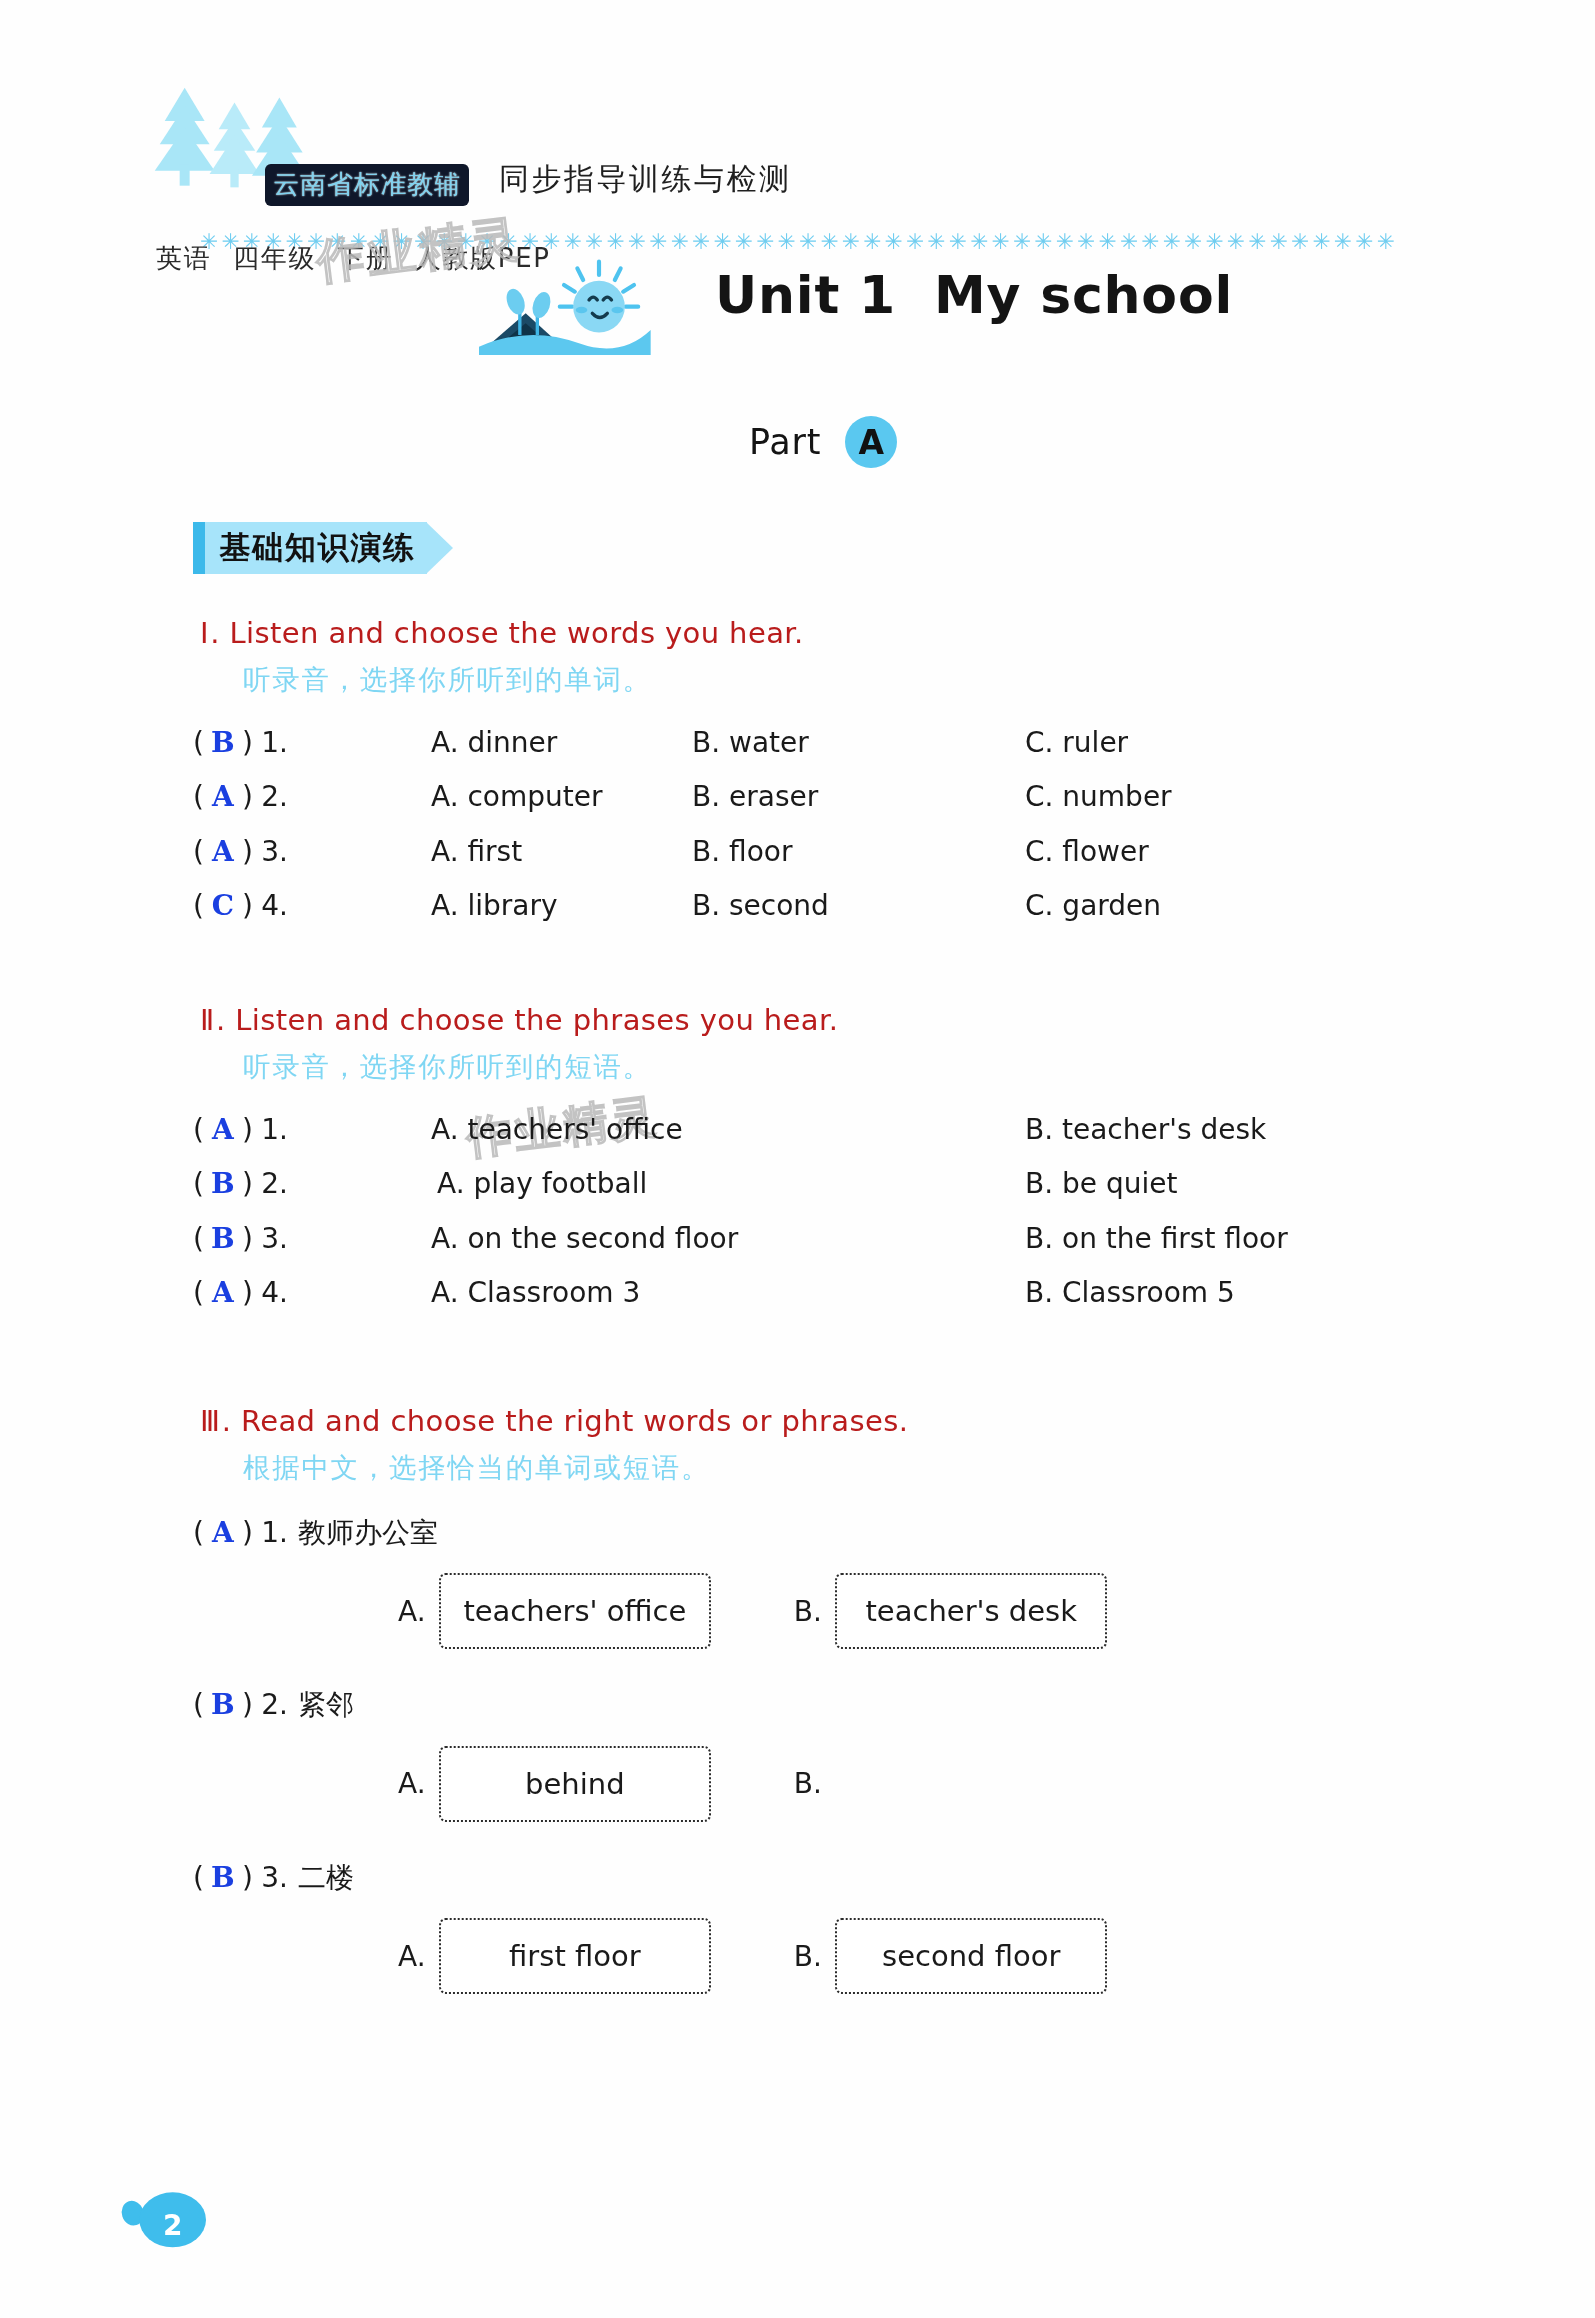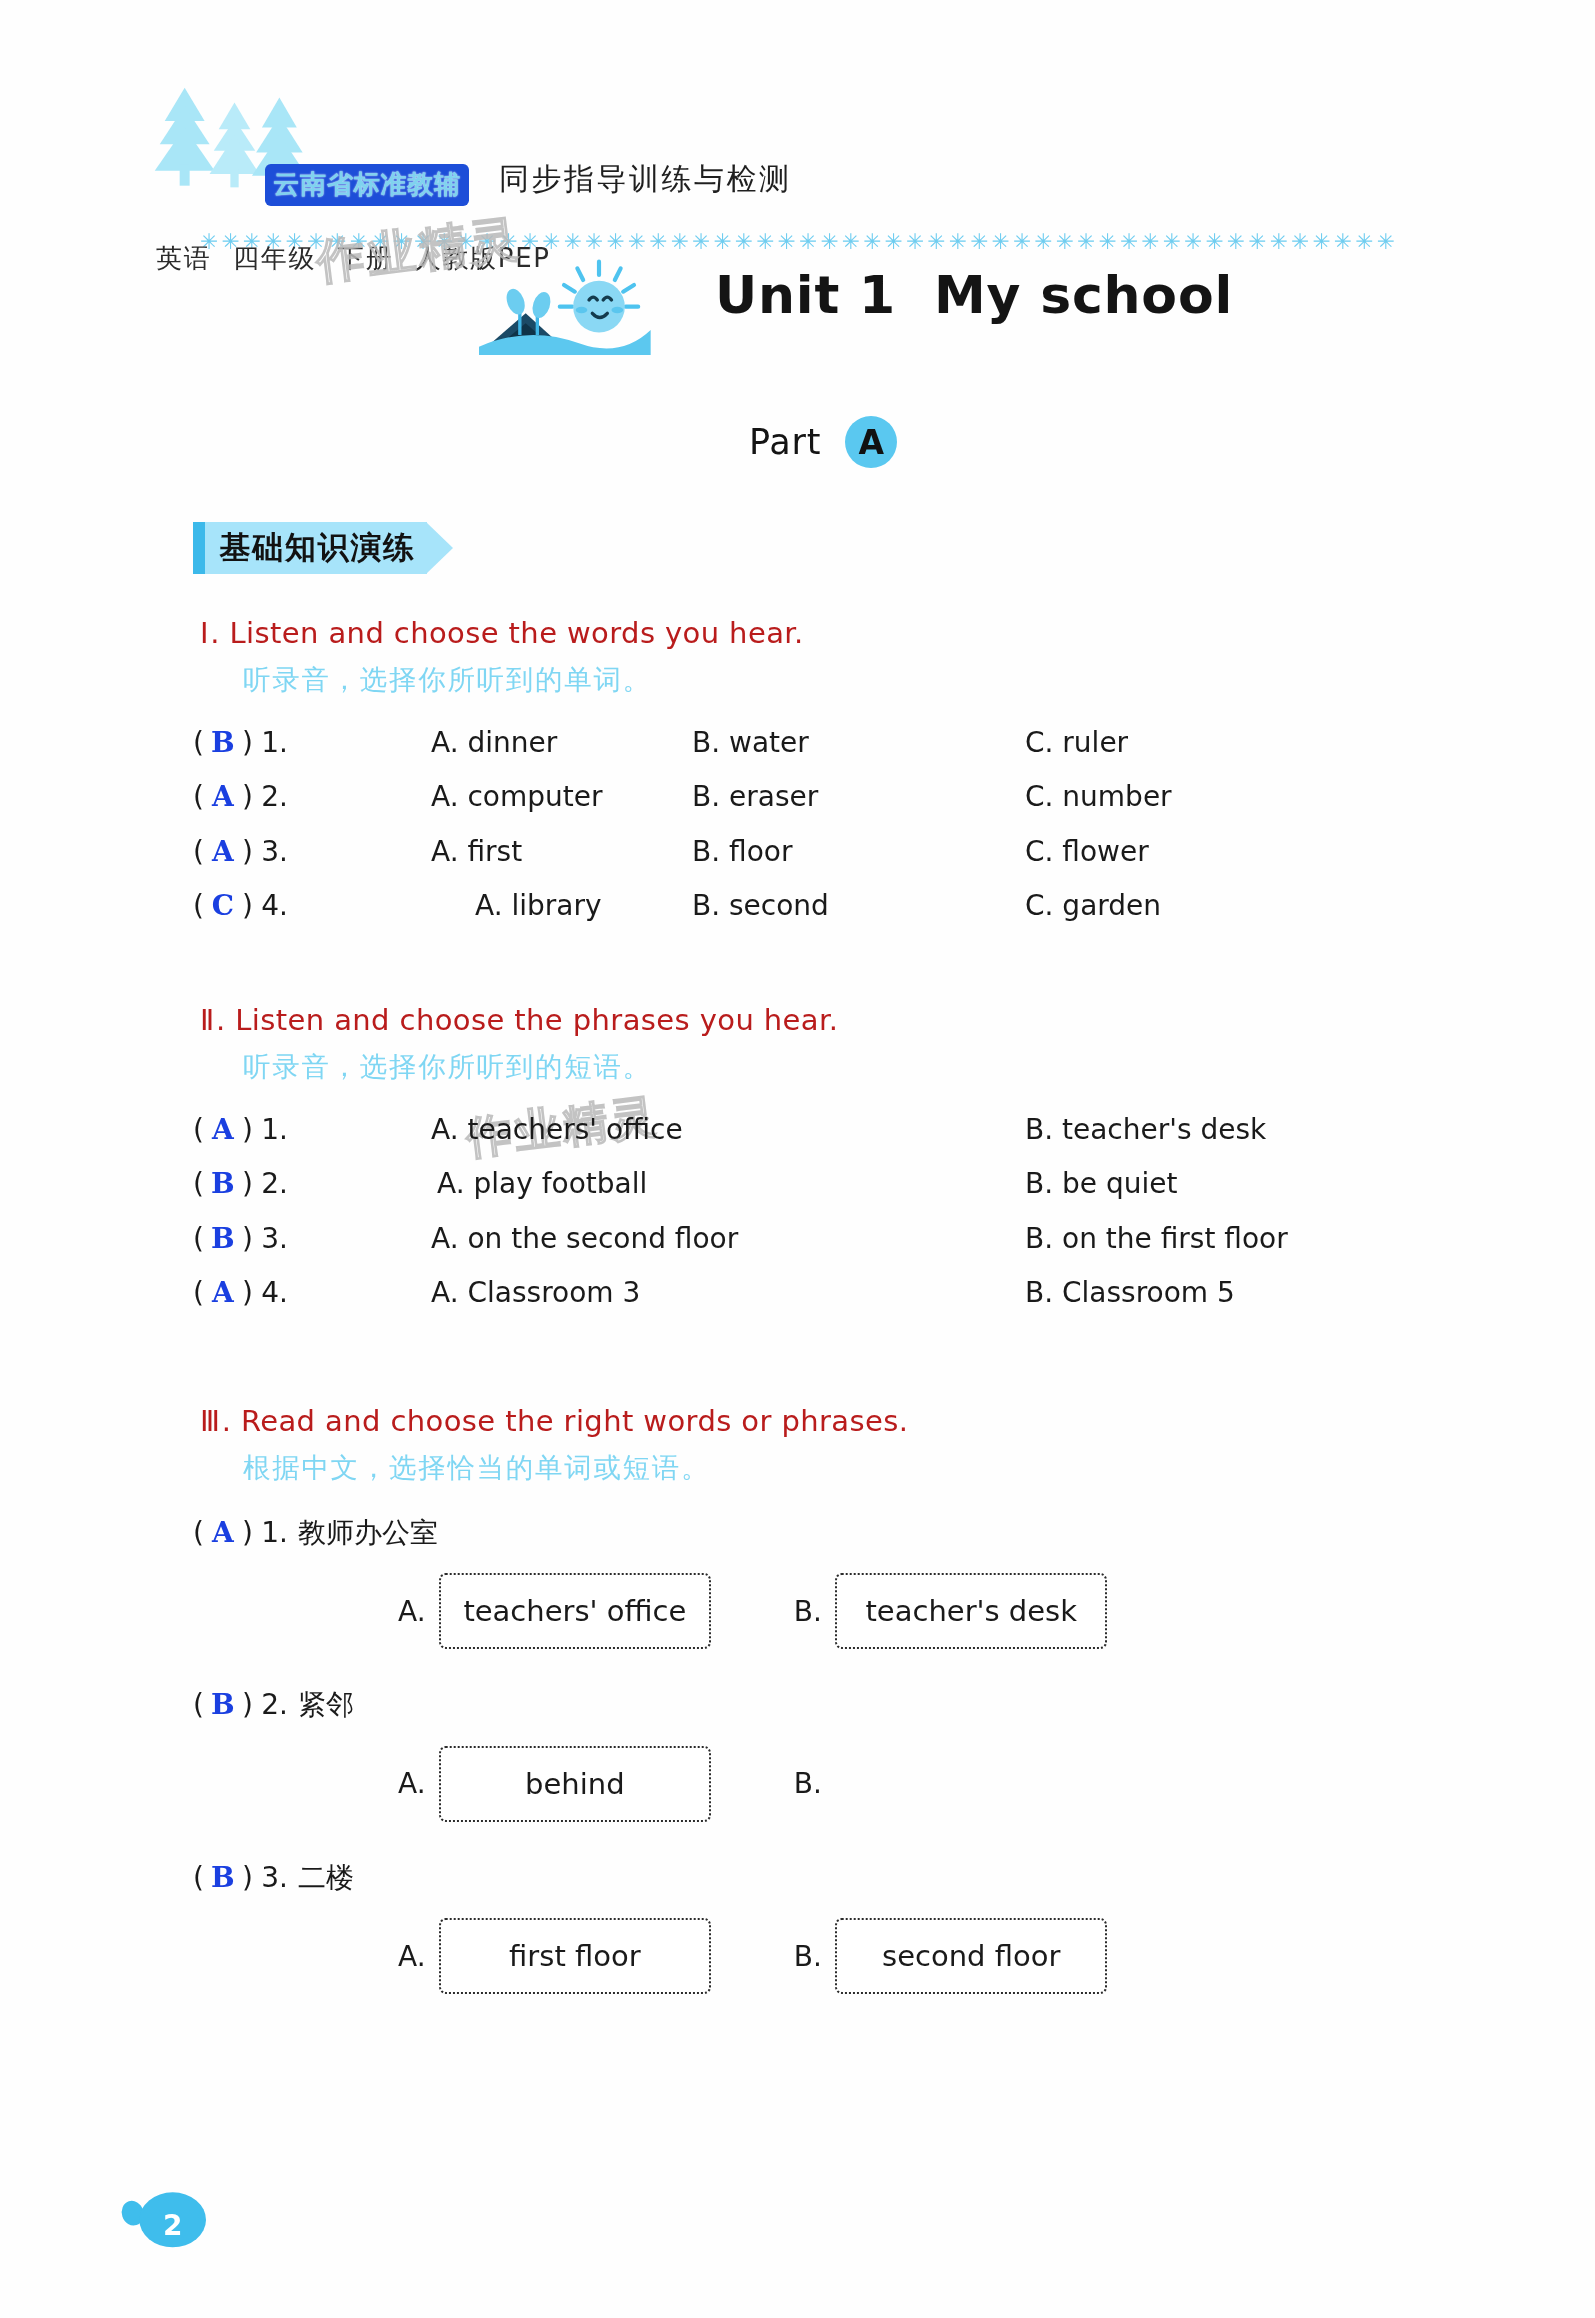--- a/index.html
+++ b/index.html
@@ -34,24 +34,24 @@
     left: 133px;
     top: 23px;
     width: 208px;
     height: 108px;
   }
   .badge-title {
     position: absolute;
     left: 265px;
     top: 106px;
     font-size: 26px;
-    font-weight: bold;
+    font-weight: normal;
     color: #8fd9f2;
     letter-spacing: 0.8px;
-    background: #1d4ed8;
+    background: #0f172a;
     padding: 2.5px 8.3px 4.2px 8.3px;
     border-radius: 5.8px;
     color: #7fd2ef;
     text-shadow: 0 0 1.7px #ffffff;
     font-family: "DejaVu Sans", sans-serif;
   }
   .series-title {
     position: absolute;
     left: 499px;
     top: 101px;
@@ -395,21 +395,21 @@
             <span class="q-num">3.</span>
             <span class="opt" style="position:absolute; left:238px; top:0;">A. first</span>
             <span class="opt" style="position:absolute; left:499px; top:0;">B. floor</span>
             <span class="opt" style="position:absolute; left:832px; top:0;text-align:center;">C. flower</span>
           </div>
           <div class="q-row" style="margin-left: 193px; margin-bottom: 21.6px; position: relative;">
             <span class="bracket">(</span>
             <span class="ans">C</span>
             <span class="bracket">)</span>
             <span class="q-num">4.</span>
-            <span class="opt" style="position:absolute; left:238px; top:0;margin-left:44px;">A. library</span>
+            <span class="opt" style="position:absolute; left:238px; top:0;">A. library</span>
             <span class="opt" style="position:absolute; left:499px; top:0;">B. second</span>
             <span class="opt" style="position:absolute; left:832px; top:0;">C. garden</span>
           </div>
         </div>
       </div>
       <div class="ex" style="top: 1003px;">
         <div class="ex-head" style="margin-left: 200px;"><span class="roman">Ⅱ</span><span>. Listen and choose the phrases you hear.</span></div>
         <div class="ex-sub" style="margin-left: 243px;">听录音，选择你所听到的短语。</div>
         <div style="margin-top: 28px;">
           <div class="q-row" style="margin-left: 193px; margin-bottom: 21.6px; position: relative;">

